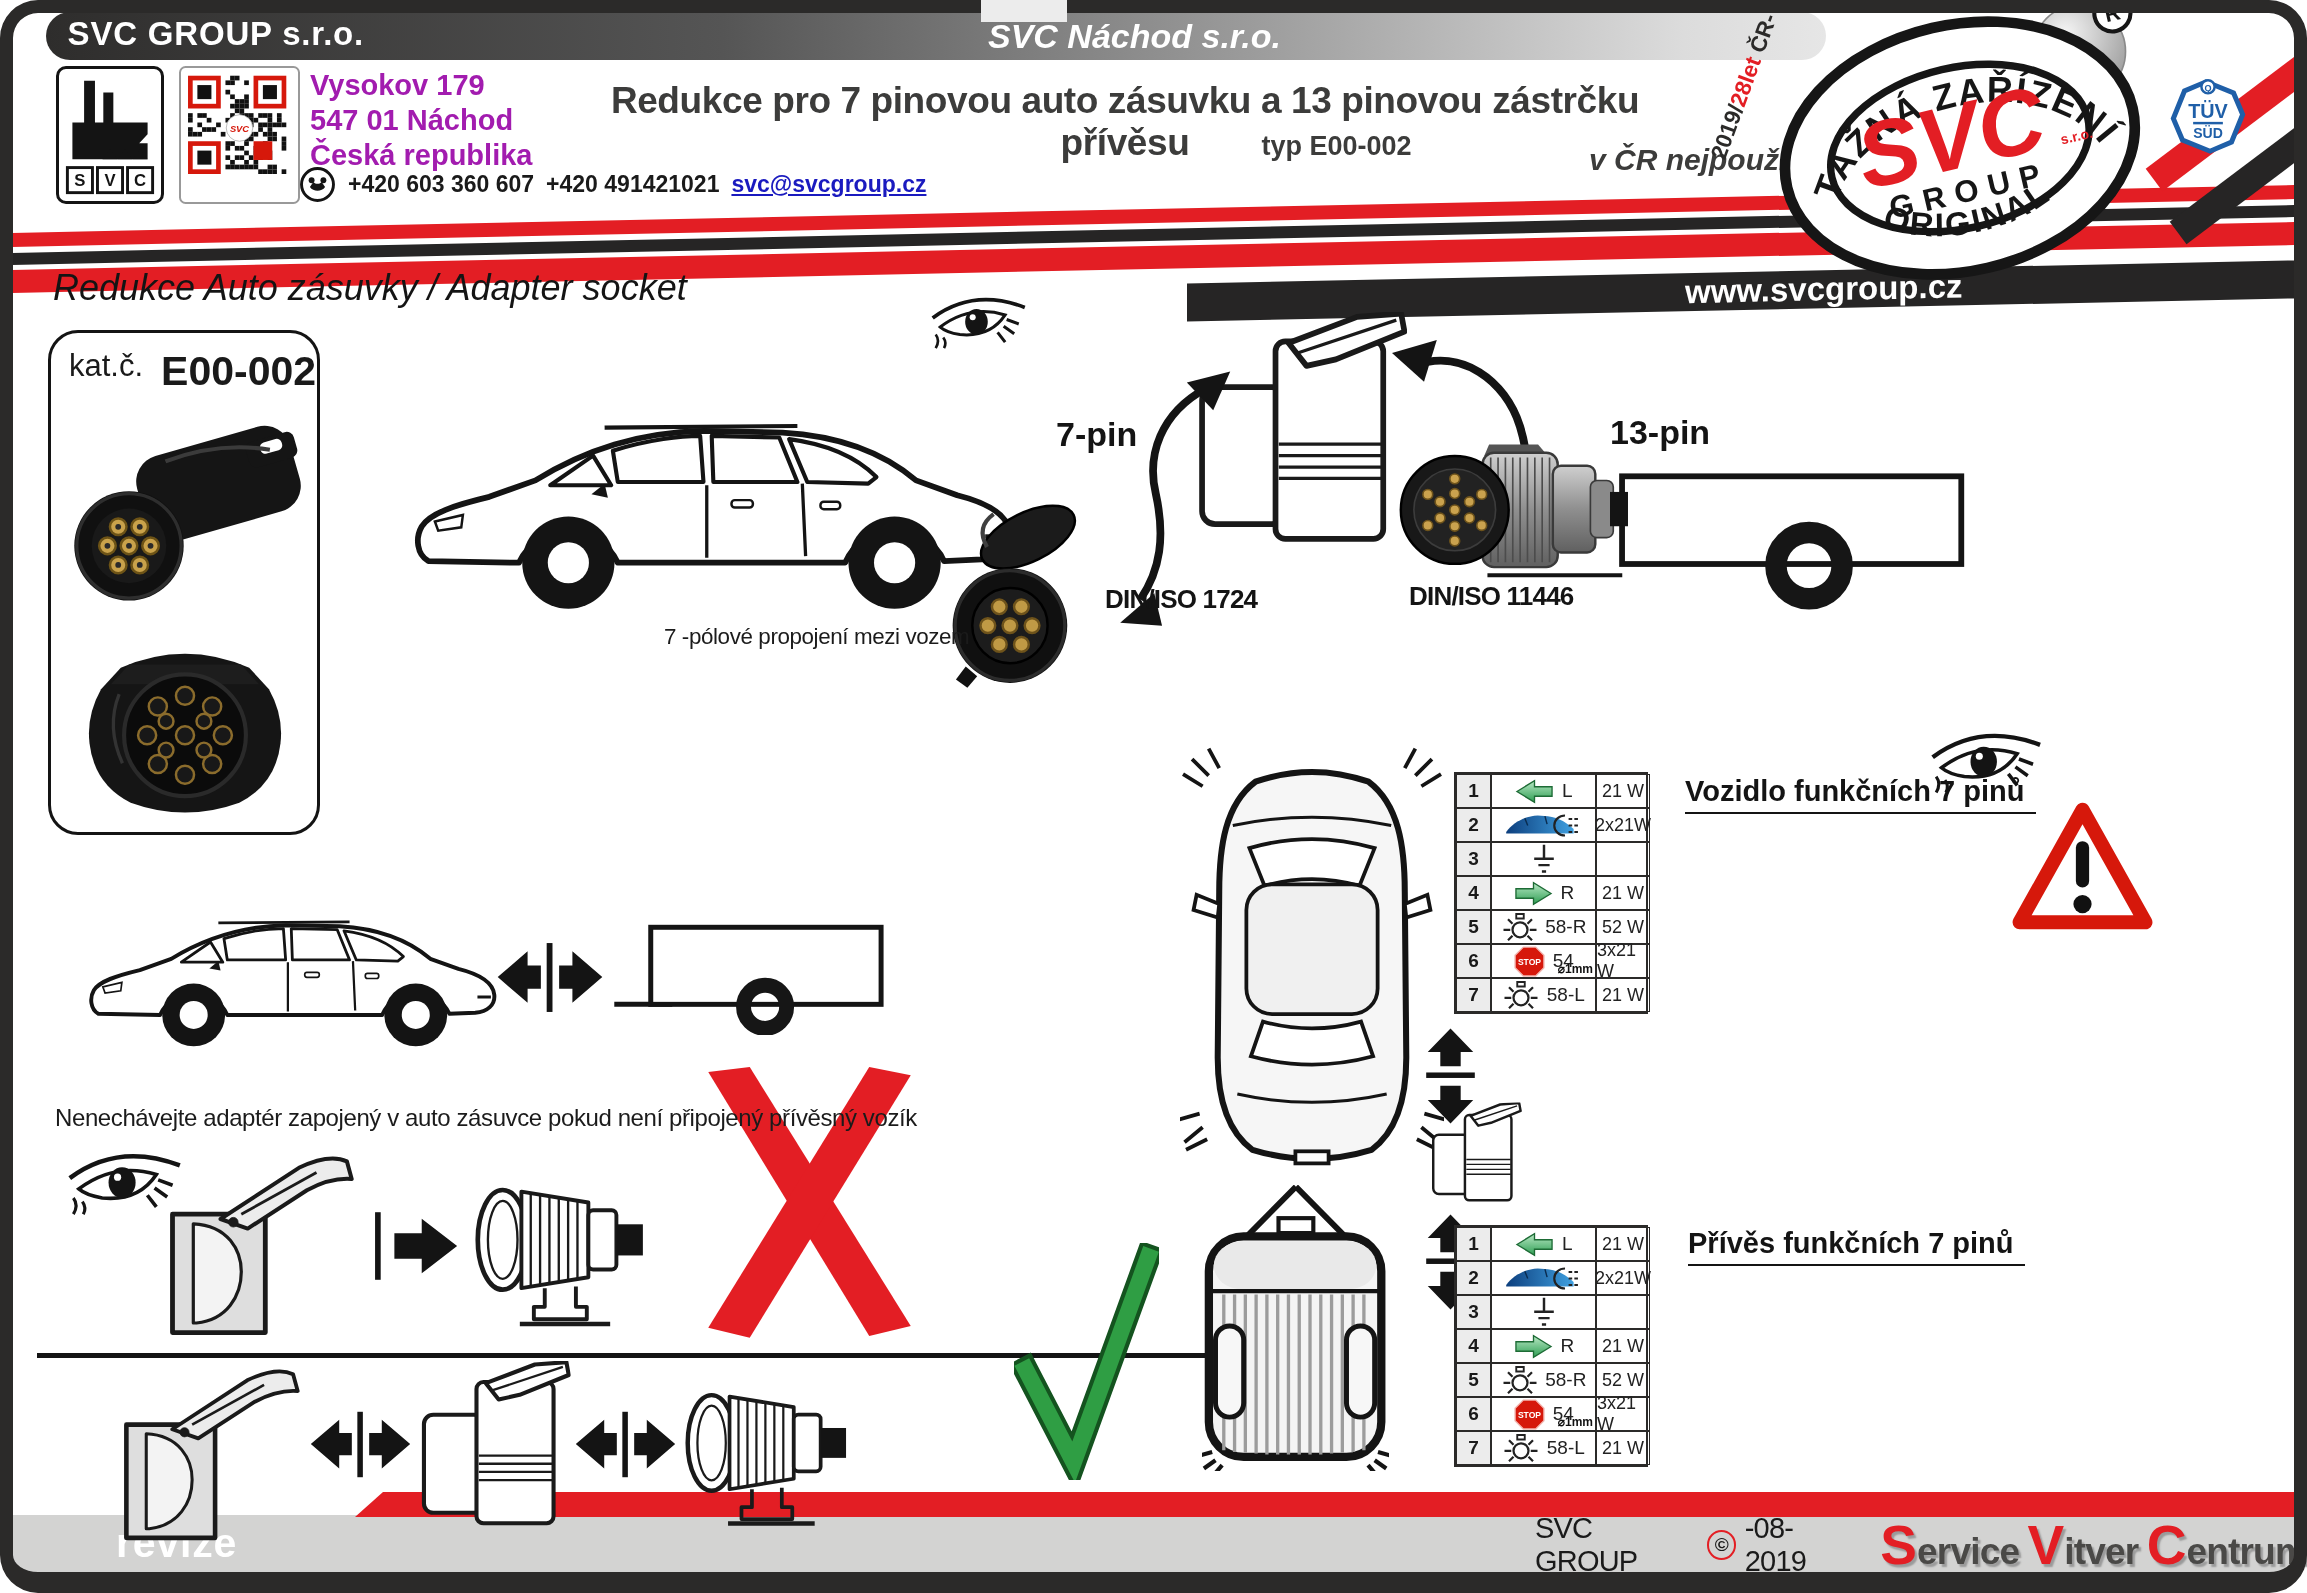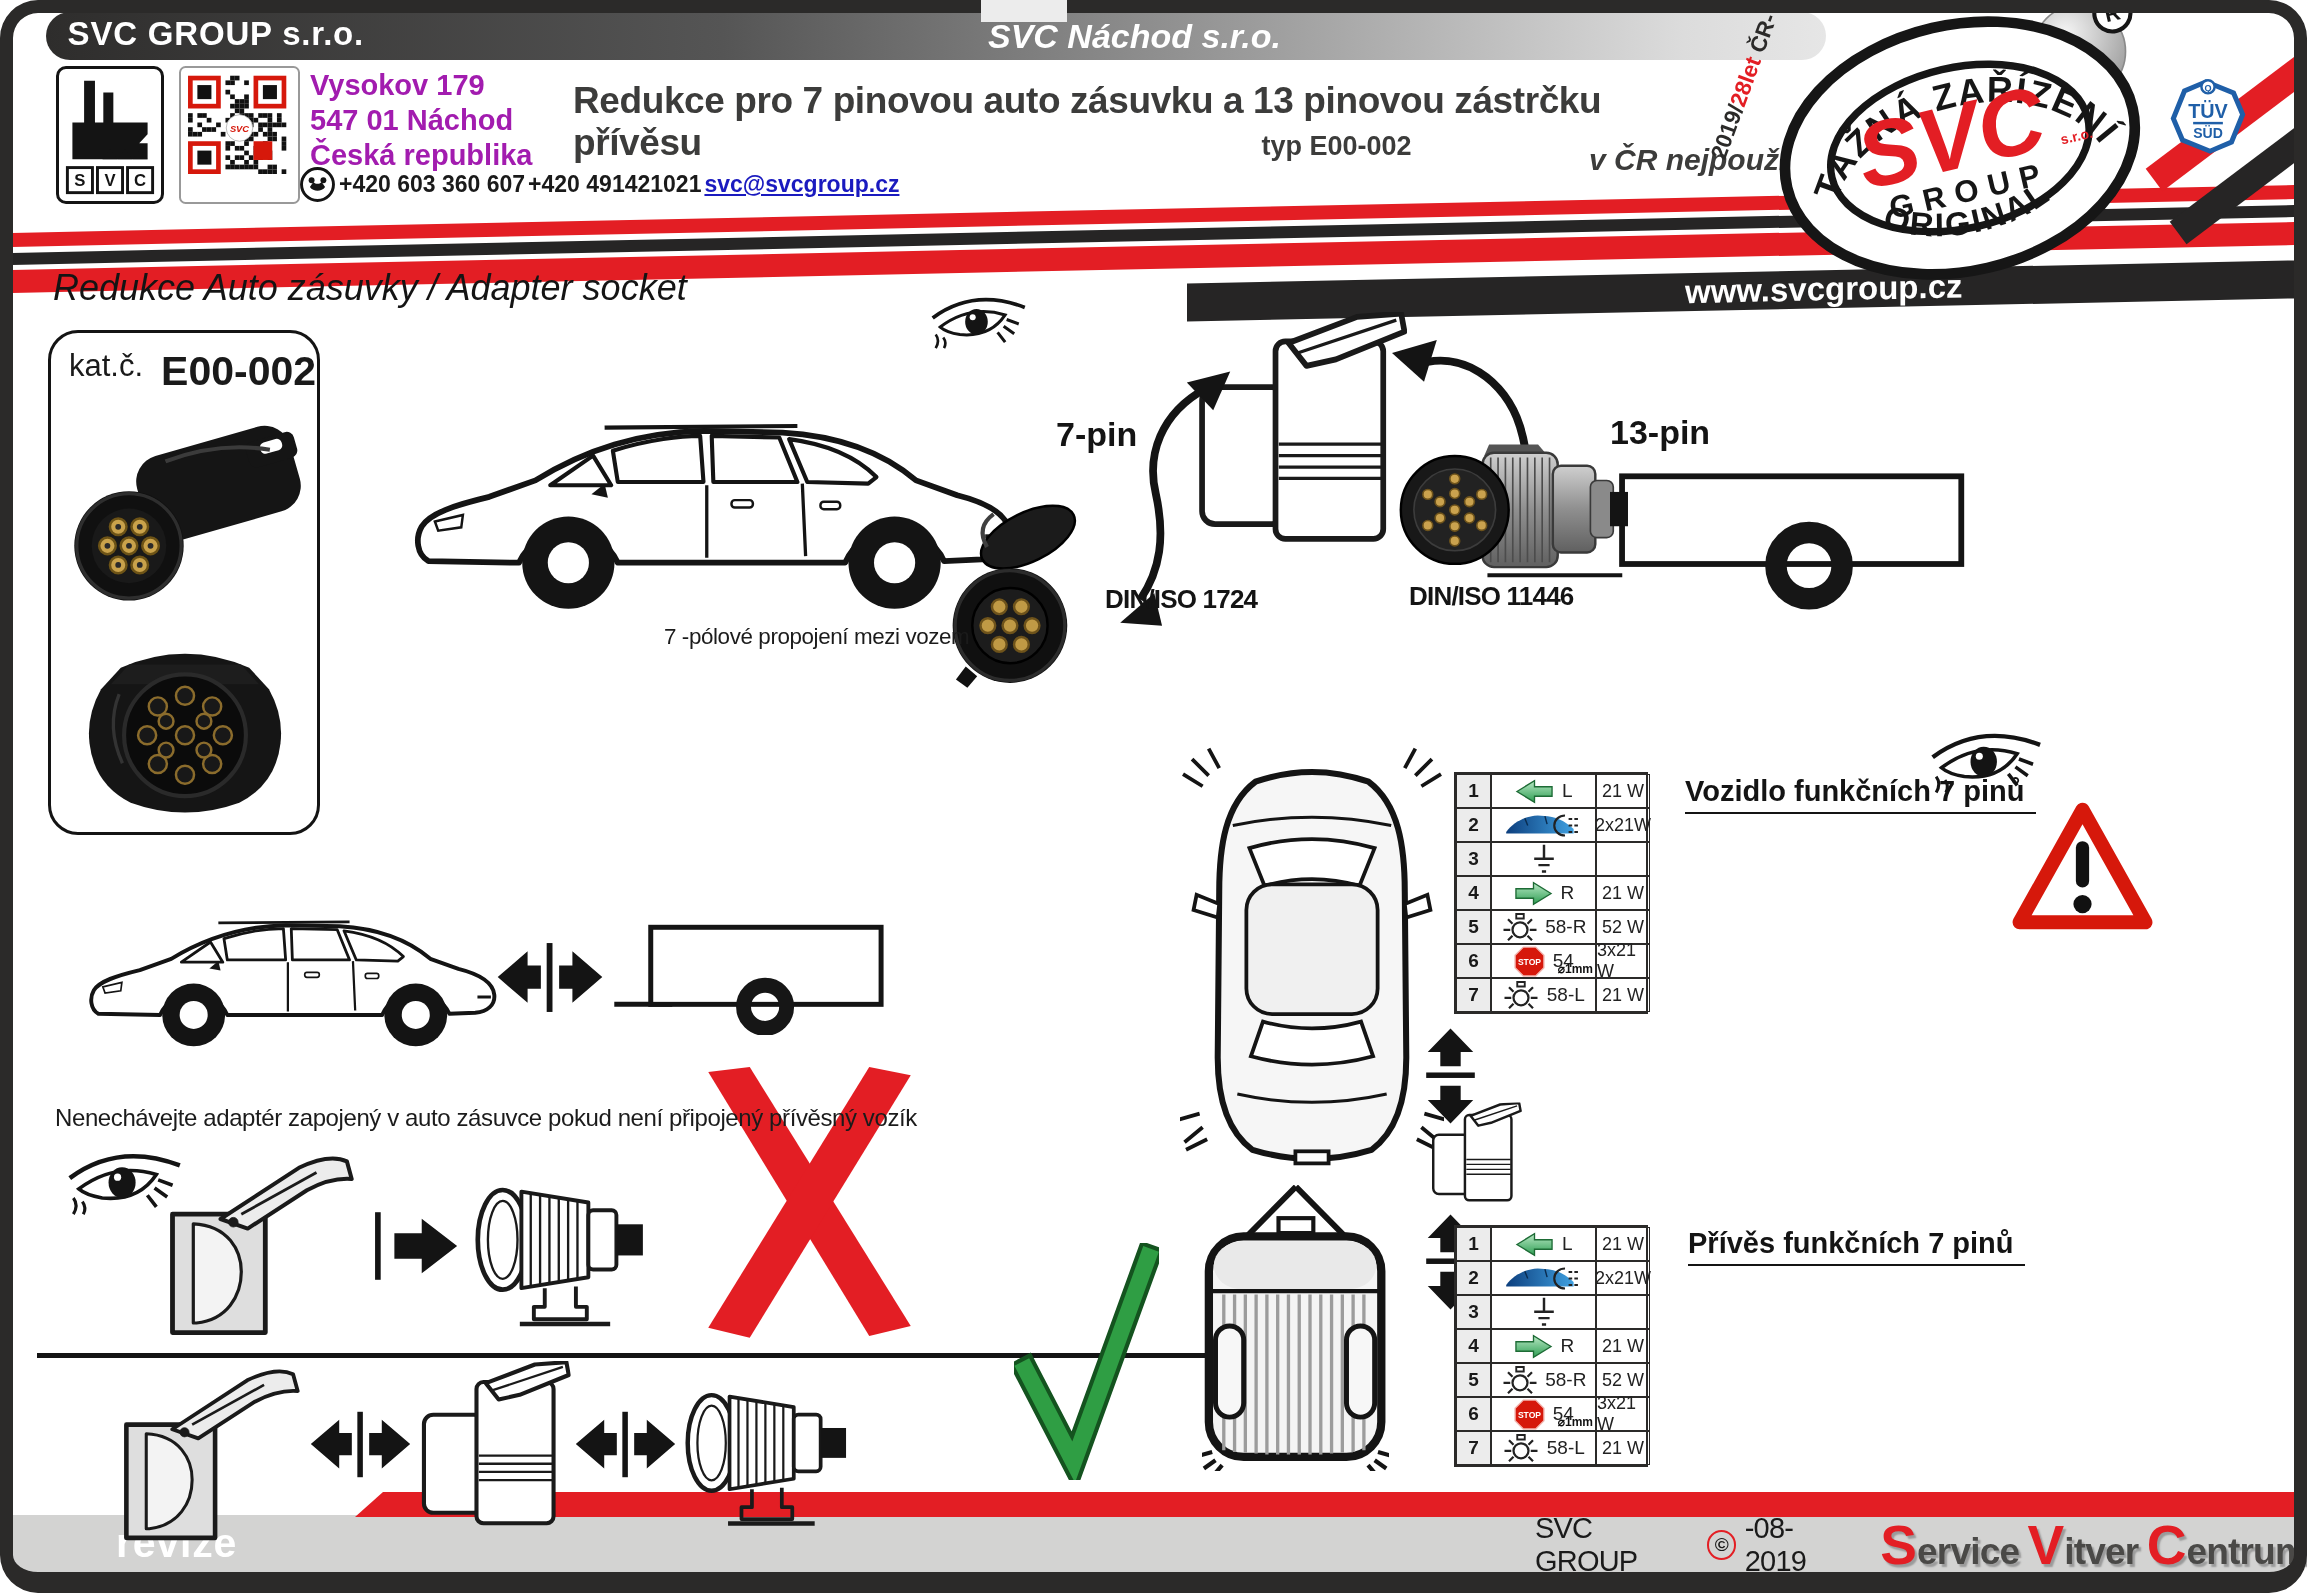--- a/index.html
+++ b/index.html
@@ -8,21 +8,21 @@
   .abs{position:absolute}
   .frame{position:absolute;inset:0;border:13.3px solid #2b2a29;border-bottom-width:21.6px;border-radius:38px;pointer-events:none;z-index:900}
   .stripe{position:absolute;transform:skewY(-1.2deg);z-index:8}
   .red{background:#e31e24}
   .blk{background:#262525}
   .graybar{position:absolute;left:46px;top:11.6px;width:1780px;height:48px;border-radius:24px;
     background:linear-gradient(90deg,#2e2d2c 0%,#555 38%,#9c9c9c 68%,#dcdcdc 92%,#e6e6e6 100%);z-index:20}
   .company{position:absolute;left:21.6px;top:3.3px;font-size:33px;font-weight:bold;color:#fff;letter-spacing:0.8px}
   .branch{position:absolute;left:942px;top:5.8px;font-size:34px;font-weight:bold;font-style:italic;color:#fff}
   .addr{font-size:29px;line-height:35px;font-weight:bold;color:#a21caf}
-  .title1{position:absolute;left:573px;top:80px;width:1104px;font-size:37px;font-weight:bold;color:#3c3c3b;letter-spacing:-0.4px}
+  .title1{position:absolute;left:573px;top:80px;width:1104px;text-align:center;font-size:37px;font-weight:bold;color:#3c3c3b;letter-spacing:-0.4px}
   .title2{position:absolute;left:1154px;top:131px;width:365px;text-align:center;font-size:27px;font-weight:bold;color:#3c3c3b}
   .titlenote{position:absolute;left:1589px;top:143px;font-size:30px;font-style:italic;font-weight:bold;color:#3c3c3b}
   .heading{position:absolute;left:53px;top:267px;font-size:36px;font-style:italic;color:#141414;z-index:12}
   .katbox{position:absolute;left:48px;top:330px;width:272px;height:505px;border:3.3px solid #141414;border-radius:30px;z-index:12}
   .pinlabel{position:absolute;font-size:34px;font-weight:bold;color:#141414;z-index:14}
   .din{position:absolute;font-size:26px;font-weight:bold;color:#141414;letter-spacing:-0.8px;z-index:14}
   .caption{position:absolute;font-size:22.4px;color:#1b1b1b;letter-spacing:-0.4px;font-weight:500;z-index:14}
   .ptitle{position:absolute;font-size:29px;font-weight:600;color:#141414;border-bottom:2.5px solid #141414;padding-bottom:4.1px;padding-right:11.6px;z-index:14}
   .pin-table{position:absolute;width:194px;display:grid;grid-template-columns:35px 105px 54px;border:2.5px solid #2b2a29;background:#fff;z-index:14}
   .pt-cell{border:1.2px solid #2b2a29;height:34px;display:flex;align-items:center;justify-content:center}
@@ -294,21 +294,21 @@
         <text x="75" y="81" text-anchor="middle" font-size="12" font-weight="bold" font-style="italic" fill="#d6180b" font-family="Liberation Sans,sans-serif">SVC</text>
       </svg>
   </div>
 
   <div class="abs addr" style="left:310px;top:68px;z-index:20">
     <div>Vysokov 179</div>
     <div>547 01 Náchod</div>
     <div>Česká republika</div>
   </div>
 
-  <div class="abs" style="left:299px;top:166px;display:flex;align-items:center;gap:3px;z-index:20">
+  <div class="abs" style="left:299px;top:166px;display:flex;align-items:center;gap:12px;z-index:20">
     <svg width="37" height="37" viewBox="0 0 44 44">
       <circle cx="22" cy="22" r="19" fill="none" stroke="#141414" stroke-width="3.5"></circle>
       <path d="M13,25 C17,31 27,31 31,25 L27,19 C24,22 20,22 17,19 Z" fill="#141414"></path>
       <circle cx="15" cy="17" r="3.5" fill="#141414"></circle>
         <circle cx="29" cy="17" r="3.5" fill="#141414"></circle>
     </svg>
     <span style="font-size:23px;font-weight:bold">+420 603 360 607</span>
     <span style="font-size:23px;font-weight:bold">+420 491421021</span>
     <a class="mail" style="font-size:23px" href="#">svc@svcgroup.cz</a>
   </div>

